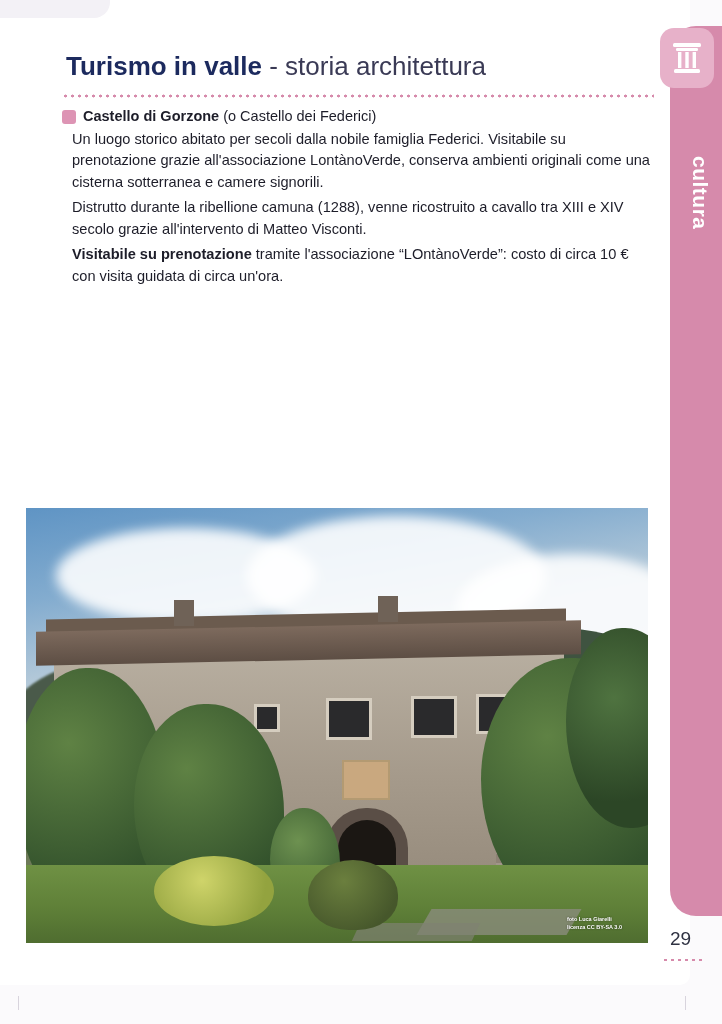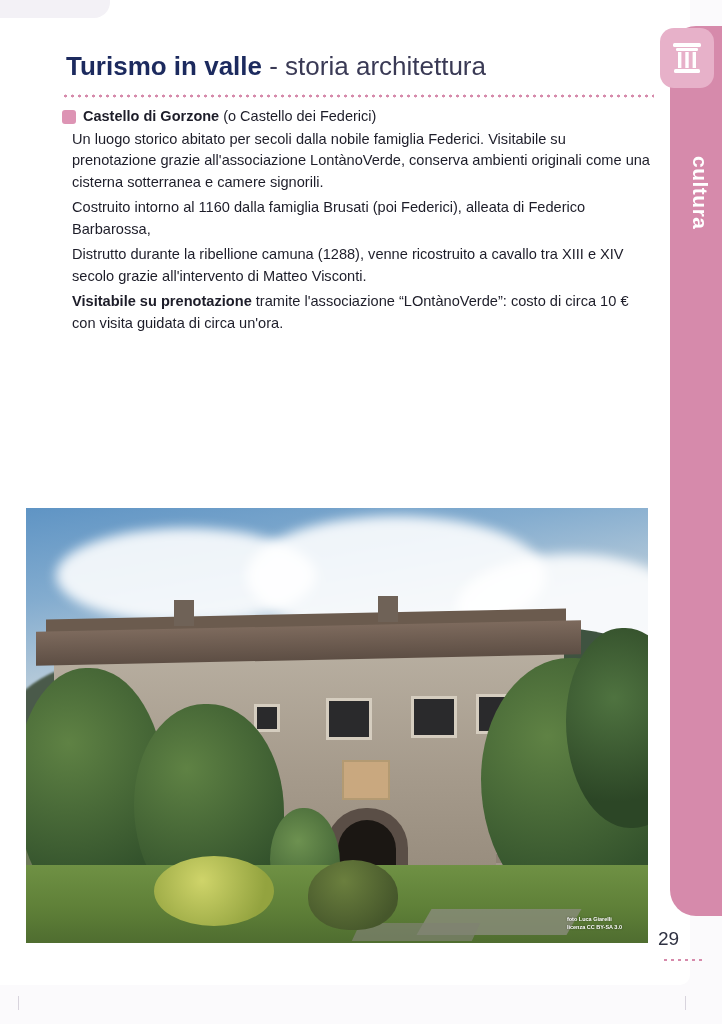--- a/index.html
+++ b/index.html
@@ -297,21 +297,21 @@
     font-size: 5.5px;
     line-height: 1.35;
     font-weight: bold;
     text-align: left;
     text-shadow: 0 0 2px rgba(0,0,0,.6);
   }
 
   
   .page-number {
     position: absolute;
-    right: 24px;
+    right: 12px;
     top: 928px;
     width: 40px;
     text-align: left;
     font-size: 19px;
     color: #2f3242;
   }
   .page-dots {
     position: absolute;
     right: 16px;
     top: 958px;
@@ -365,21 +365,20 @@
   <div class="lead-row">
     <div class="lead-bullet"></div>
     <div class="lead-text">
       <b>Castello di Gorzone</b><span> (o Castello dei Federici)</span>
     </div>
   </div>
 
   <p class="body tight">Un luogo storico abitato per secoli dalla nobile famiglia Federici. Visitabile su prenotazione grazie all'associazione LontànoVerde, conserva ambienti originali come una cisterna sotterranea e camere signorili.</p>
 
 
-  <p class="body tight">Costruito intorno al 1160 dalla famiglia Brusati (poi Federici), alleata di Federico Barbarossa,</p>
   <p class="body tight">Distrutto durante la ribellione camuna (1288), venne ricostruito a cavallo tra XIII e XIV secolo grazie all'intervento di Matteo Visconti.</p>
 
   <p class="body block-gap">
     <b>Visitabile su prenotazione</b><span> tramite l'associazione “LOntànoVerde”: costo di circa 10 € con visita guidata di circa un'ora.</span>
   </p>
 
 </div>
 
 <div class="photo">
   <div class="sky"></div>

